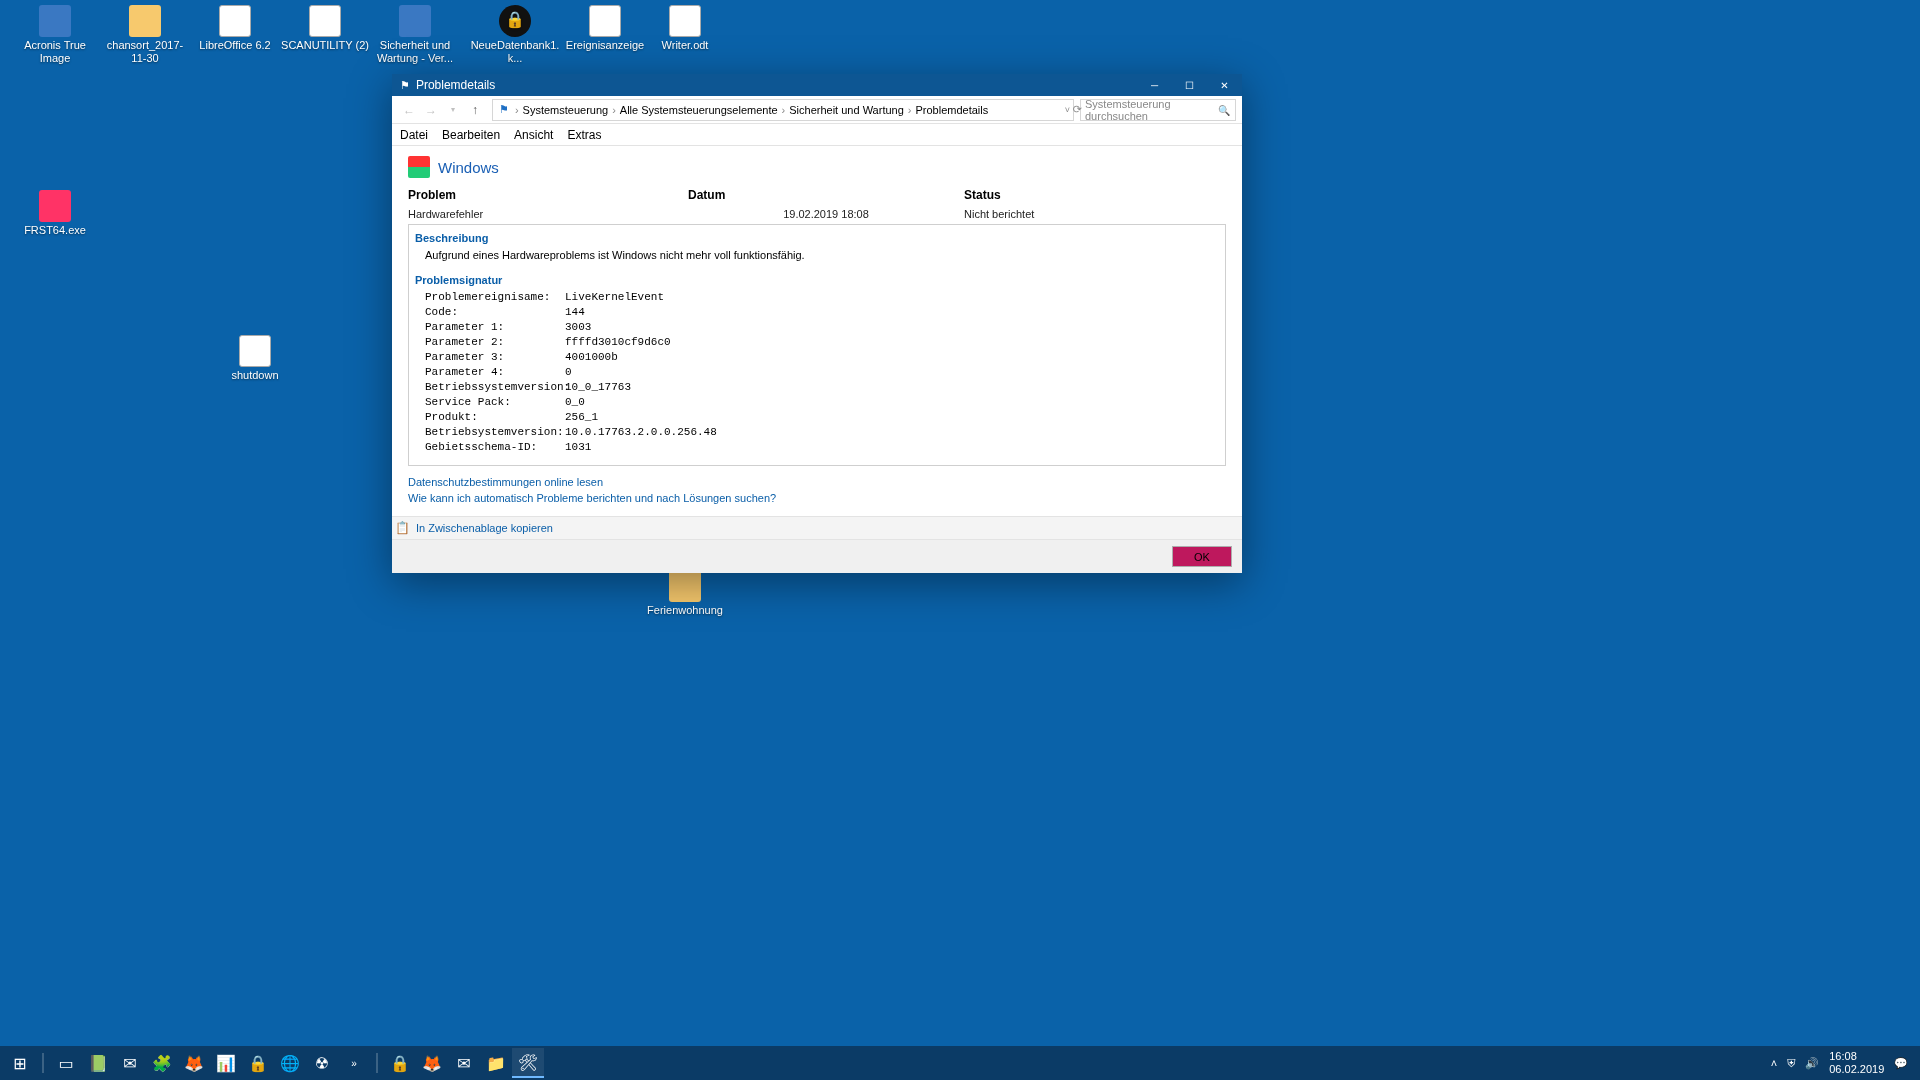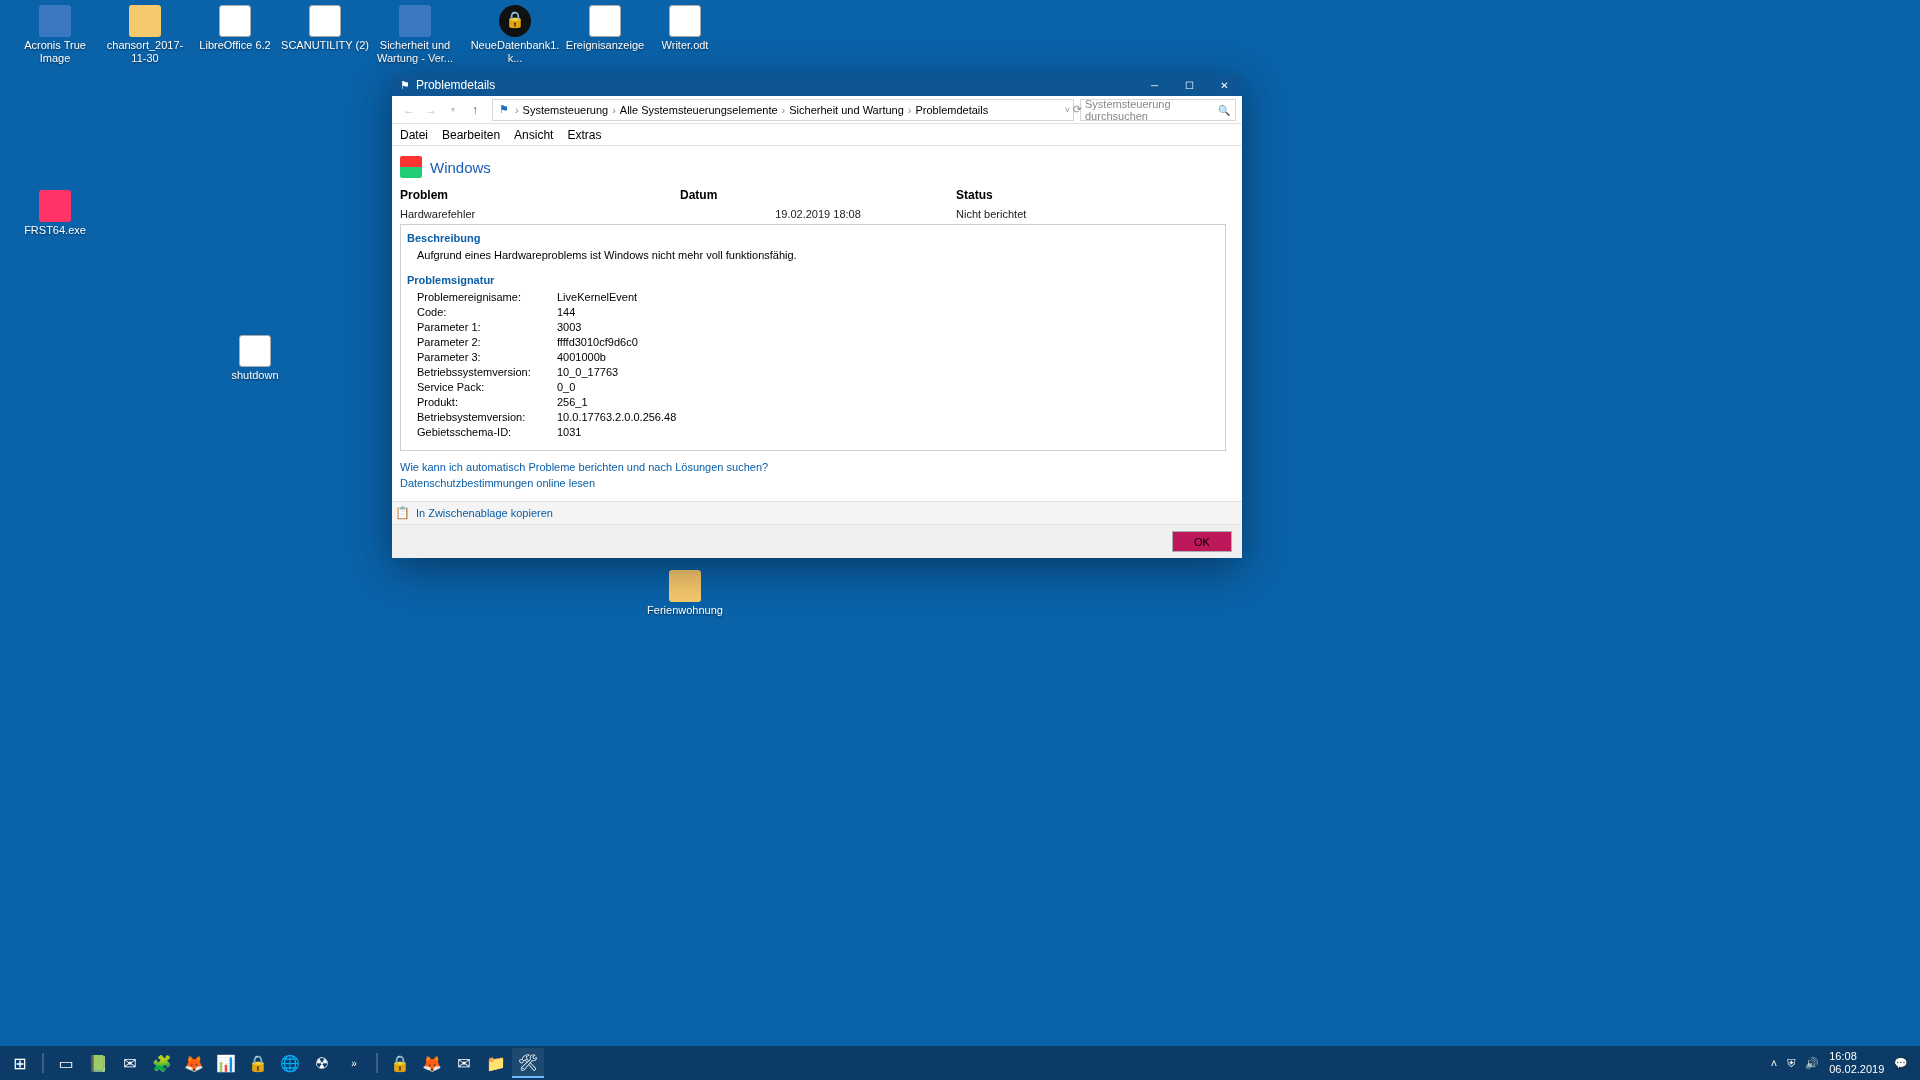--- a/index.html
+++ b/index.html
@@ -31,35 +31,35 @@
   .navbtn.dis { color:#c0c0c0; }
   .crumb { flex:1; border:1px solid #d6d6d6; height:22px; margin:0 6px; display:flex; align-items:center; padding:0 4px; font-size:11px; overflow:hidden; }
   .crumb .flag::before{content:"⚑"; color:#1e6fc4; margin:0 2px;}
   .crumb span.sep { color:#888; margin:0 4px; }
   .search { width:156px; height:22px; border:1px solid #d6d6d6; display:flex; align-items:center; padding:0 4px; color:#888; font-size:11px; justify-content:space-between; }
   .search .mg::after{content:"🔍"; font-size:10px;}
 
   .menubar { height:22px; border-bottom:1px solid #e3e3e3; display:flex; align-items:center; padding:0 8px; gap:14px; font-size:12px; color:#000; background:#fff;}
   .menubar span { cursor:default; }
 
-  .content { padding:10px 16px 8px 8px; }
+  .content { padding:10px 16px 8px 16px; }
   .hd { display:flex; align-items:center; gap:8px; margin-bottom:10px; }
   .hd .flagicon {width:22px;height:22px;display:inline-block;background:linear-gradient(#f33 0 50%,#2c7 50%);border-radius:2px;}
   .hd .t { color:#1a5fb4; font-size:15px; }
 
   .cols { display:flex; font-size:12px; margin-bottom:6px; }
   .cols .c1 { width:280px; } .cols .c2 { width:276px; } .cols .c3 { flex:1; }
   .cols b { font-weight:600;text-align:right; }
   .vals { display:flex; font-size:11px; color:#222; margin-bottom:4px; }
   .vals .c1{width:280px;} .vals .c2{width:276px;text-align:center;} .vals .c3{flex:1;}
 
   .detailbox { border:1px solid #cfcfcf; padding:6px 8px 10px 6px; font-size:11px; line-height:15px; }
   .detailbox h4 { margin:0 0 2px 0; font-size:11px; color:#0a5ea8; font-weight:600; }
   .detailbox .desc { margin:0 0 10px 10px; }
-  .sig { margin-left:10px; }
+  .sig { margin-left:10px;font-family:Liberation Mono, monospace; }
   .sig .row { display:flex; }
   .sig .k { width:140px; }
 
   .links { margin-top:10px; font-size:11px; }
   .links a { color:#0a5ea8; text-decoration:none; display:block; margin-bottom:4px; cursor:pointer;}
 
   .clip { border-top:1px solid #e3e3e3; border-bottom:1px solid #e3e3e3; background:#f4f4f4; padding:4px 3px; font-size:11px; color:#0a5ea8; display:flex; align-items:center; gap:6px;}
   .clip::before{content:"📋"; font-size:12px;}
 
   .footer { background:#f0f0f0; padding:6px 10px; display:flex; justify-content:flex-end; }
@@ -204,20 +204,24 @@
           </div>
           <div class="row">
             <div class="k">Parameter 2:</div>
             <div>ffffd3010cf9d6c0</div>
           </div>
           <div class="row">
             <div class="k">Parameter 3:</div>
             <div>4001000b</div>
           </div>
           <div class="row">
+            <div class="k">Parameter 4:</div>
+            <div>0</div>
+          </div>
+          <div class="row">
             <div class="k">Betriebssystemversion:</div>
             <div>10_0_17763</div>
           </div>
           <div class="row">
             <div class="k">Service Pack:</div>
             <div>0_0</div>
           </div>
           <div class="row">
             <div class="k">Produkt:</div>
             <div>256_1</div>
@@ -227,22 +231,22 @@
             <div>10.0.17763.2.0.0.256.48</div>
           </div>
           <div class="row">
             <div class="k">Gebietsschema-ID:</div>
             <div>1031</div>
           </div>
         </div>
     </div>
 
     <div class="links">
+      <a>Datenschutzbestimmungen online lesen</a>
       <a>Wie kann ich automatisch Probleme berichten und nach Lösungen suchen?</a>
-      <a>Datenschutzbestimmungen online lesen</a>
     </div>
   </div>
 
   <div class="clip">
     <span>In Zwischenablage kopieren</span>
   </div>
 
   <div class="footer">
     <div class="okbtn">OK</div>
   </div>

